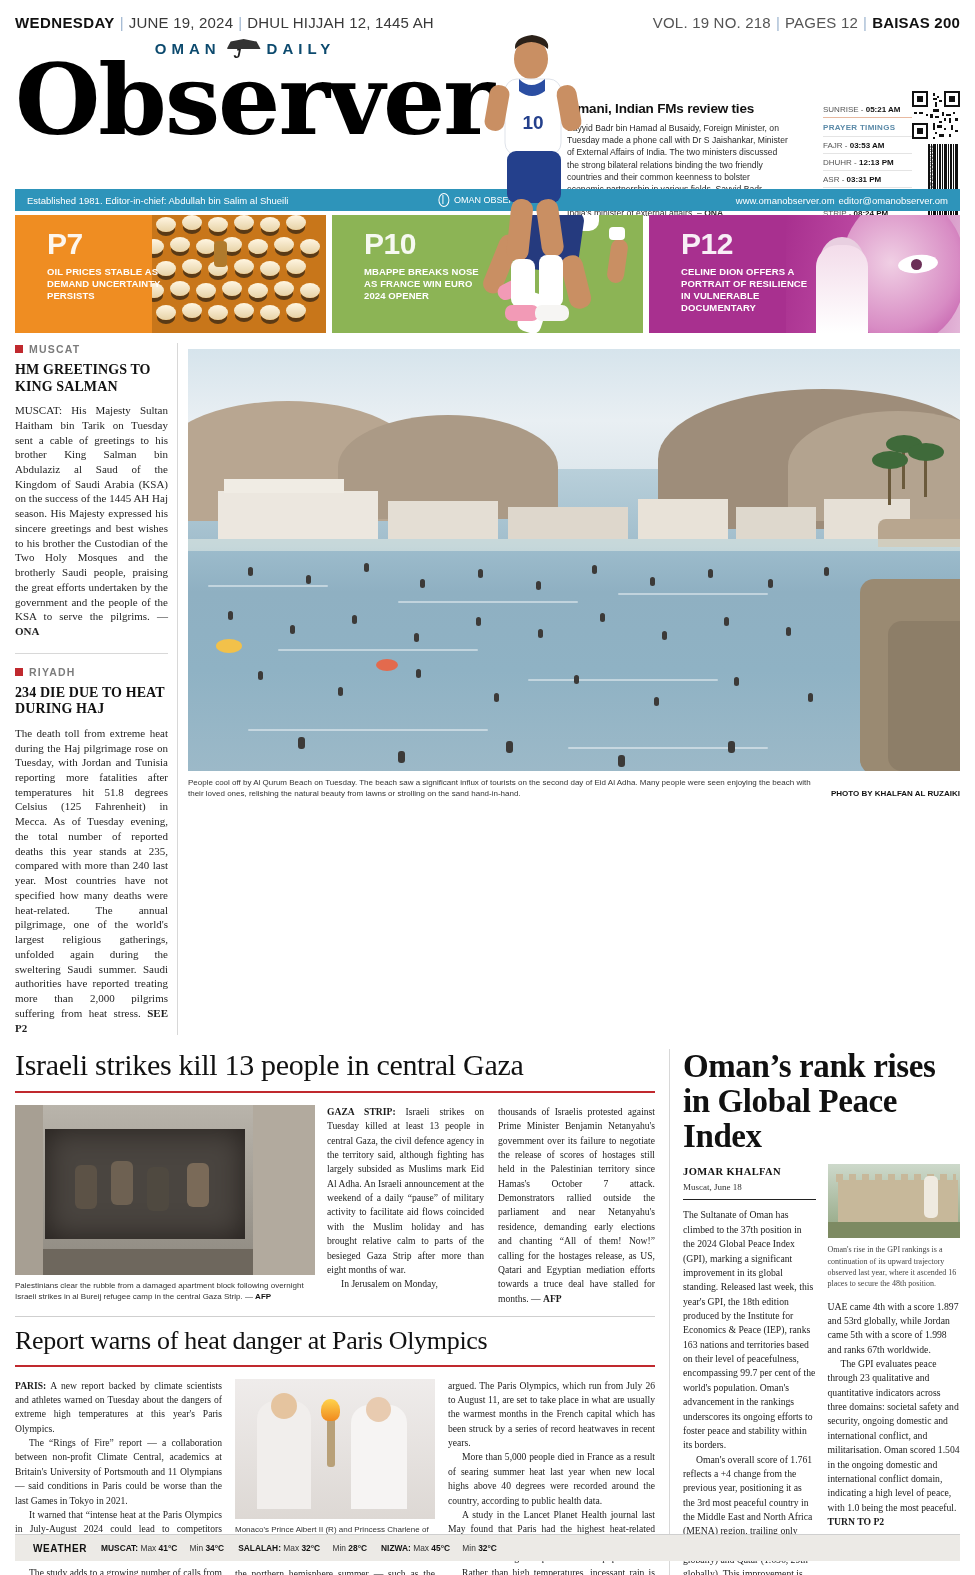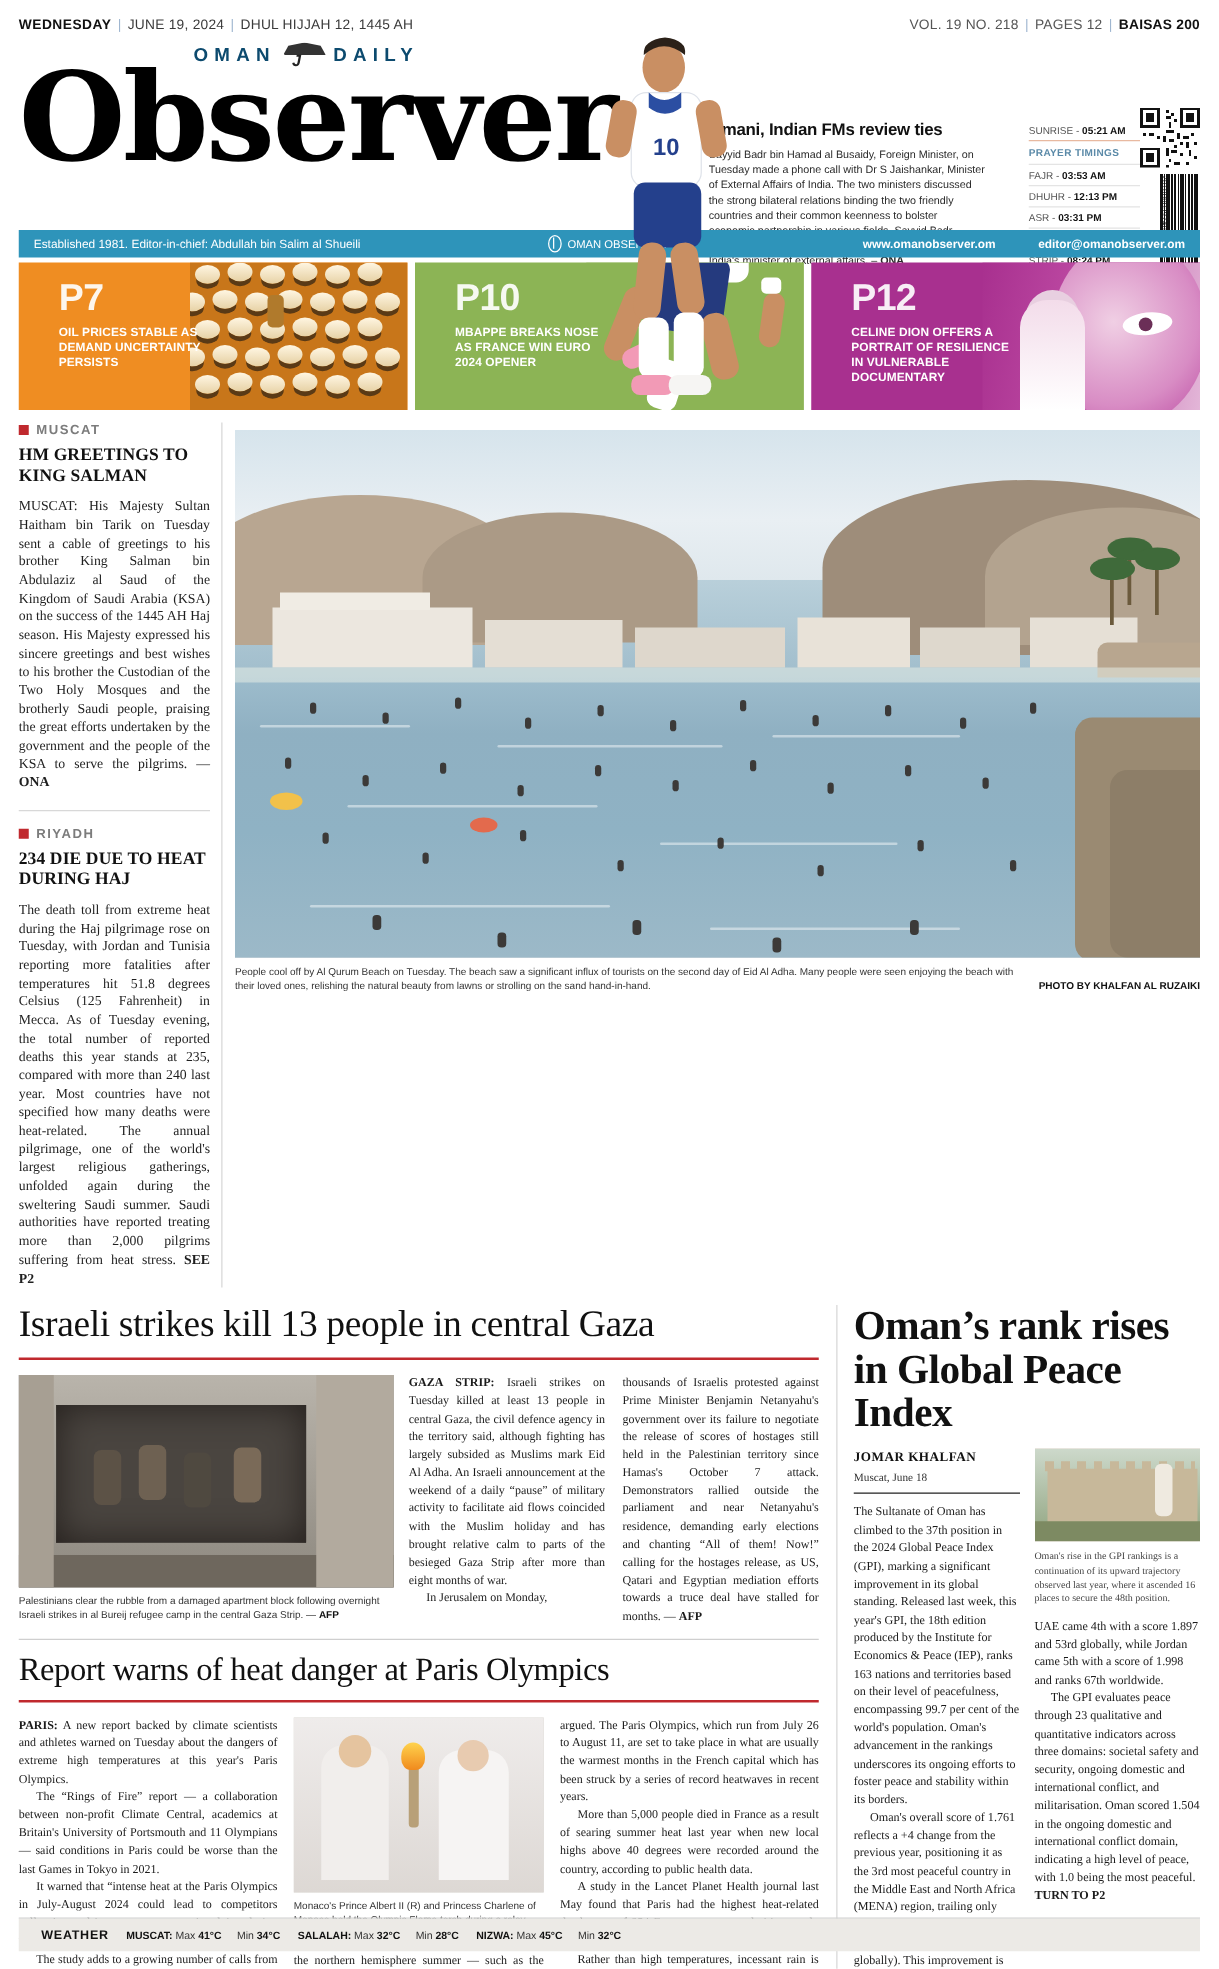--- a/index.html
+++ b/index.html
@@ -11,21 +11,21 @@
     font-family:"Liberation Sans", sans-serif;
     color:#1a1a1a;
     overflow:hidden;
     position:relative;
   }
   .page { width:975px; height:1575px; position:relative; padding:0 15px; }
 
   
   .topbar {
     display:flex; justify-content:space-between; align-items:center;
-    font-size:11px; letter-spacing:.2px; padding:14px 0 8px 0;
+    font-size:15px; letter-spacing:.2px; padding:14px 0 8px 0;
     color:#3a3a3a;
   }
   .topbar .dow { font-weight:bold; color:#111; letter-spacing:.4px; }
   .sep { color:#9fb6d0; margin:0 5px; }
   .topbar .right { color:#555; }
   .topbar .right .price { font-weight:bold; color:#111; }
 
   
   .masthead { position:relative; height:150px; }
   .logo-wrap { position:absolute; left:0; top:-2px; width:560px; }
@@ -82,21 +82,21 @@
     height:22px; background:#2e94ba; color:#fff;
     display:flex; align-items:center; justify-content:space-between;
     font-size:9.5px; padding:0 12px; position:relative; z-index:2;
   }
   .bluebar .mid { display:flex; align-items:center; gap:5px; font-size:9px;
                   position:absolute; left:50%; transform:translateX(-52%); }
   .bluebar .omark { width:11px; height:14px; border:1.6px solid #fff; border-radius:50%;
                     position:relative; }
   .bluebar .omark:after{content:""; position:absolute; left:3.2px; top:1px; width:1.6px;
                         height:9px; background:#fff;}
-  .bluebar .right { display:flex; gap:34px;font-weight:bold; }
+  .bluebar .right { display:flex; gap:4px; }
 
   
   .promos { display:flex; gap:6px; margin-top:4px; height:118px; }
   .promo { flex:1; position:relative; overflow:hidden; color:#fff; }
   .promo .ptext { position:relative; z-index:3; padding:14px 0 0 32px; width:52%; }
   .promo .pnum { font-size:30px; font-weight:bold; line-height:1; letter-spacing:-.5px;
                  color:#ffffff; opacity:.92; }
   .promo .pdesc { font-size:9.5px; font-weight:bold; line-height:1.28; margin-top:7px;
                   letter-spacing:.1px; text-transform:uppercase; }
   .promo.p7 { background:#ef8d22; }

